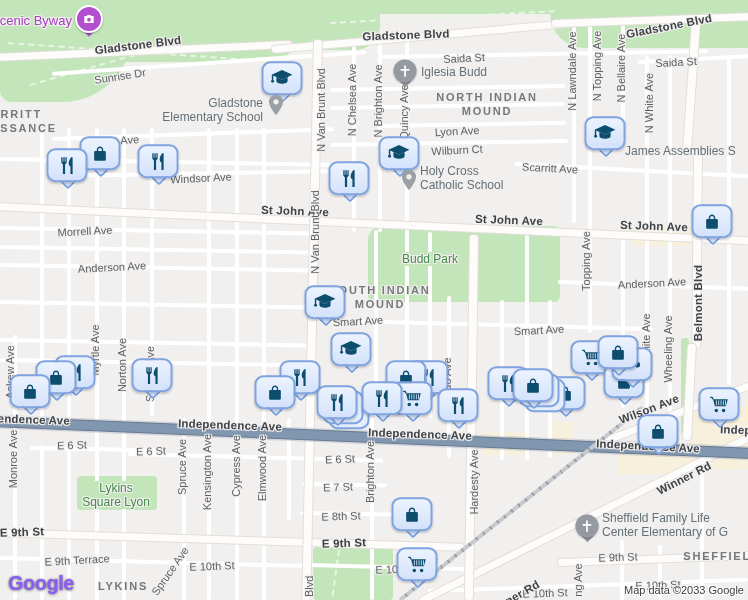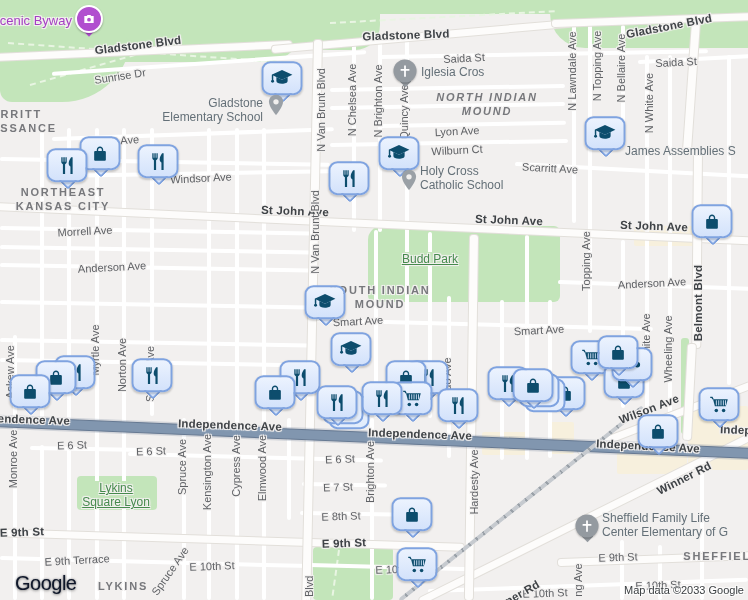--- a/index.html
+++ b/index.html
@@ -15,41 +15,41 @@
   .av{width:8px;background:#fdfcfb;box-shadow:0 0 0 1px #e2dfda;border-radius:3px;transform-origin:center top;}
   .hw{height:9px;background:#8196af;box-shadow:0 0 0 1.5px #6679923b;border:1px solid #667992;border-radius:2px;}
   .rr{height:4px;background:repeating-linear-gradient(90deg,#c6cacf 0 7px,#9aa1a8 7px 9px);border-radius:2px;}
   .trail{height:0;border-top:2px dashed #e9f5e3;}
   .vtrail{width:0;border-left:2px dashed #e9f5e3;transform-origin:center top;}
   .lbl{position:absolute;white-space:nowrap;color:#5f6165;font-size:11px;
        text-shadow:-1px -1px 0 #f2f0ef,1px -1px 0 #f2f0ef,-1px 1px 0 #f2f0ef,1px 1px 0 #f2f0ef,0 0 3px #f2f0ef;}
   .lbl.st{color:#5f6165;}
   .lbl.stb{color:#3f4347;font-size:11.5px;font-weight:600;letter-spacing:.2px;}
   .lbl.hood{color:#77787c;font-weight:600;letter-spacing:1.8px;font-size:11px;line-height:14px;text-align:center;}
-  .lbl.park{color:#468a4d;font-size:12px;line-height:14px;text-align:center;text-decoration:underline;}
+  .lbl.park{color:#468a4d;font-size:12px;line-height:14px;text-align:center;}
   .lbl.poi{color:#647078;font-size:12px;line-height:14px;}
   .lbl.scenic{color:#a43ec2;font-size:13px;font-weight:500;}
   .pin{position:absolute;width:41px;height:42px;transform:translate(-50%,-52%);z-index:10;}
   .pin .card{position:absolute;left:0;top:0;width:41px;height:34px;box-sizing:border-box;
        background:linear-gradient(180deg,#ecf3fe,#d3e2fb);border:2px solid #7fa3e0;border-radius:9px;
        display:flex;align-items:center;justify-content:center;box-shadow:0 1px 2px rgba(0,0,0,.18);}
   .pin .tail{position:absolute;left:15px;top:26px;width:11px;height:11px;background:#d6e4fb;
        border-right:2px solid #7fa3e0;border-bottom:2px solid #7fa3e0;transform:rotate(45deg);
        border-bottom-right-radius:3px;z-index:-1;}
   .pin .sc1,.pin .sc2{position:absolute;width:41px;height:34px;box-sizing:border-box;background:#e3edfc;
        border:2px solid #7fa3e0;border-radius:9px;}
   .pin .sc1{left:6px;top:5px;z-index:-2;}
   .pin .sc2{left:12px;top:10px;z-index:-3;}
   .pin svg{fill:#0d4d6d;}
   .marker{position:absolute;z-index:11;}
   .circ{position:absolute;left:0;top:0;border-radius:50%;display:flex;align-items:center;justify-content:center;
        box-shadow:0 1px 2px rgba(0,0,0,.3);}
   .ctail{position:absolute;width:8px;height:8px;transform:rotate(45deg);z-index:-1;}
-  #logo{position:absolute;left:8px;bottom:5px;z-index:20;color:#0f172a;font-size:20px;font-weight:400;
-       letter-spacing:-.5px;text-shadow:0 0 2px rgba(60,64,67,.55),0 1px 3px rgba(0,0,0,.35);margin-left:7px;}
+  #logo{position:absolute;left:8px;bottom:5px;z-index:20;color:#8b5cf6;font-size:20px;font-weight:700;
+       letter-spacing:-.5px;text-shadow:0 0 2px rgba(60,64,67,.55),0 1px 3px rgba(0,0,0,.35);}
   #attrib{position:absolute;right:4px;bottom:4px;z-index:20;color:#3c4043;font-size:11px;
        text-shadow:-1px -1px 0 #ffffffcc,1px -1px 0 #ffffffcc,-1px 1px 0 #ffffffcc,1px 1px 0 #ffffffcc;}
 </style>
 </head>
 <body>
 
 <div id="map">
   <div id="logo">Google</div>
   <div id="attrib">Map data ©2033 Google</div>
 <div class="park" style="left: 0px; top: 0px; width: 132px; height: 102px; border-radius: 0px 0px 70px 12px;"></div>
@@ -206,31 +206,27 @@
     <div class="lbl st" style="left: 207px; top: 472px; transform: translate(-50%, -50%) rotate(-90deg); z-index: 5;">Kensington Ave</div>
     <div class="lbl st" style="left: 236px; top: 466px; transform: translate(-50%, -50%) rotate(-90deg); z-index: 5;">Cypress Ave</div>
     <div class="lbl st" style="left: 262px; top: 468px; transform: translate(-50%, -50%) rotate(-90deg); z-index: 5;">Elmwood Ave</div>
     <div class="lbl st" style="left: 370px; top: 472px; transform: translate(-50%, -50%) rotate(-90deg); z-index: 5;">Brighton Ave</div>
     <div class="lbl st" style="left: 474px; top: 482px; transform: translate(-50%, -50%) rotate(-90deg); z-index: 5;">Hardesty Ave</div>
     <div class="lbl st" style="left: 10px; top: 372px; transform: translate(-50%, -50%) rotate(-90deg); z-index: 5;">Askew Ave</div>
     <div class="lbl st" style="left: 13px; top: 459px; transform: translate(-50%, -50%) rotate(-90deg); z-index: 5;">Monroe Ave</div>
     <div class="lbl st" style="left: 447px; top: 374px; transform: translate(-50%, -50%) rotate(-90deg); z-index: 5;">do Ave</div>
     <div class="lbl st" style="left: 578px; top: 580px; transform: translate(-50%, -50%) rotate(-90deg); z-index: 5;">ng Ave</div>
     <div class="lbl st" style="left: 170px; top: 571px; transform: translate(-50%, -50%) rotate(-55deg); z-index: 5;">Spruce Ave</div>
-    <div class="lbl hood" style="left: 487px; top: 104px; transform: translate(-50%, -50%) rotate(0deg); z-index: 5; font-style: italic;">
+    <div class="lbl hood" style="left: 487px; top: 104px; transform: translate(-50%, -50%) rotate(0deg); z-index: 5;">
       <div>NORTH INDIAN</div>
       <div>MOUND</div>
     </div>
     <div class="lbl hood" style="left: 380px; top: 297px; transform: translate(-50%, -50%) rotate(0deg); z-index: 5;">
       <div>SOUTH INDIAN</div>
       <div>MOUND</div>
-    </div>
-    <div class="lbl hood" style="left: 63px; top: 199px; transform: translate(-50%, -50%) rotate(0deg); z-index: 5;">
-      <div>NORTHEAST</div>
-      <div>KANSAS CITY</div>
     </div>
     <div class="lbl hood" style="left: 7px; top: 121px; transform: translate(-50%, -50%) rotate(0deg); z-index: 5;">
       <div>SCARRITT</div>
       <div>RENAISSANCE</div>
     </div>
     <div class="lbl hood" style="left: 123px; top: 586px; transform: translate(-50%, -50%) rotate(0deg); z-index: 5;">LYKINS</div>
     <div class="lbl hood" style="left: 722px; top: 556px; transform: translate(-50%, -50%) rotate(0deg); z-index: 5;">SHEFFIELD</div>
     <div class="lbl park" style="left: 430px; top: 259px; transform: translate(-50%, -50%) rotate(0deg); z-index: 5;">Budd Park</div>
     <div class="lbl park" style="left: 116px; top: 495px; transform: translate(-50%, -50%) rotate(0deg); z-index: 5;">
       <div>Lykins</div>
@@ -238,21 +234,21 @@
     </div>
     <div class="lbl poi" style="text-align: left; left: 420px; top: 178px; transform: translate(0px, -50%) rotate(0deg); z-index: 5;">
       <div>Holy Cross</div>
       <div>Catholic School</div>
     </div>
     <div class="lbl poi" style="text-align: right; left: 263px; top: 110px; transform: translate(-100%, -50%) rotate(0deg); z-index: 5;">
       <div>Gladstone</div>
       <div>Elementary School</div>
     </div>
     <div class="lbl poi" style="text-align: left; left: 625px; top: 151px; transform: translate(0px, -50%) rotate(0deg); z-index: 5;">James Assemblies S</div>
-    <div class="lbl poi" style="text-align: left; left: 421px; top: 72px; transform: translate(0px, -50%) rotate(0deg); z-index: 5;">Iglesia Cros</div>
+    <div class="lbl poi" style="text-align: left; left: 421px; top: 72px; transform: translate(0px, -50%) rotate(0deg); z-index: 5;">Iglesia Budd</div>
     <div class="lbl poi" style="text-align: left; left: 602px; top: 525px; transform: translate(0px, -50%) rotate(0deg); z-index: 5;">
       <div>Sheffield Family Life</div>
       <div>Center Elementary of G</div>
     </div>
     <div class="lbl scenic" style="text-align: left; left: -9px; top: 20px; transform: translate(0px, -50%) rotate(0deg); z-index: 5;">Scenic Byway</div>
     <div class="pin" style="left: 282px; top: 83px;">
       <div class="tail"></div>
       <div class="card">
         <svg viewBox="0 0 26 22" width="23" height="19">
           <polygon points="13,1 25,6.6 13,12.2 1,6.6"></polygon>

